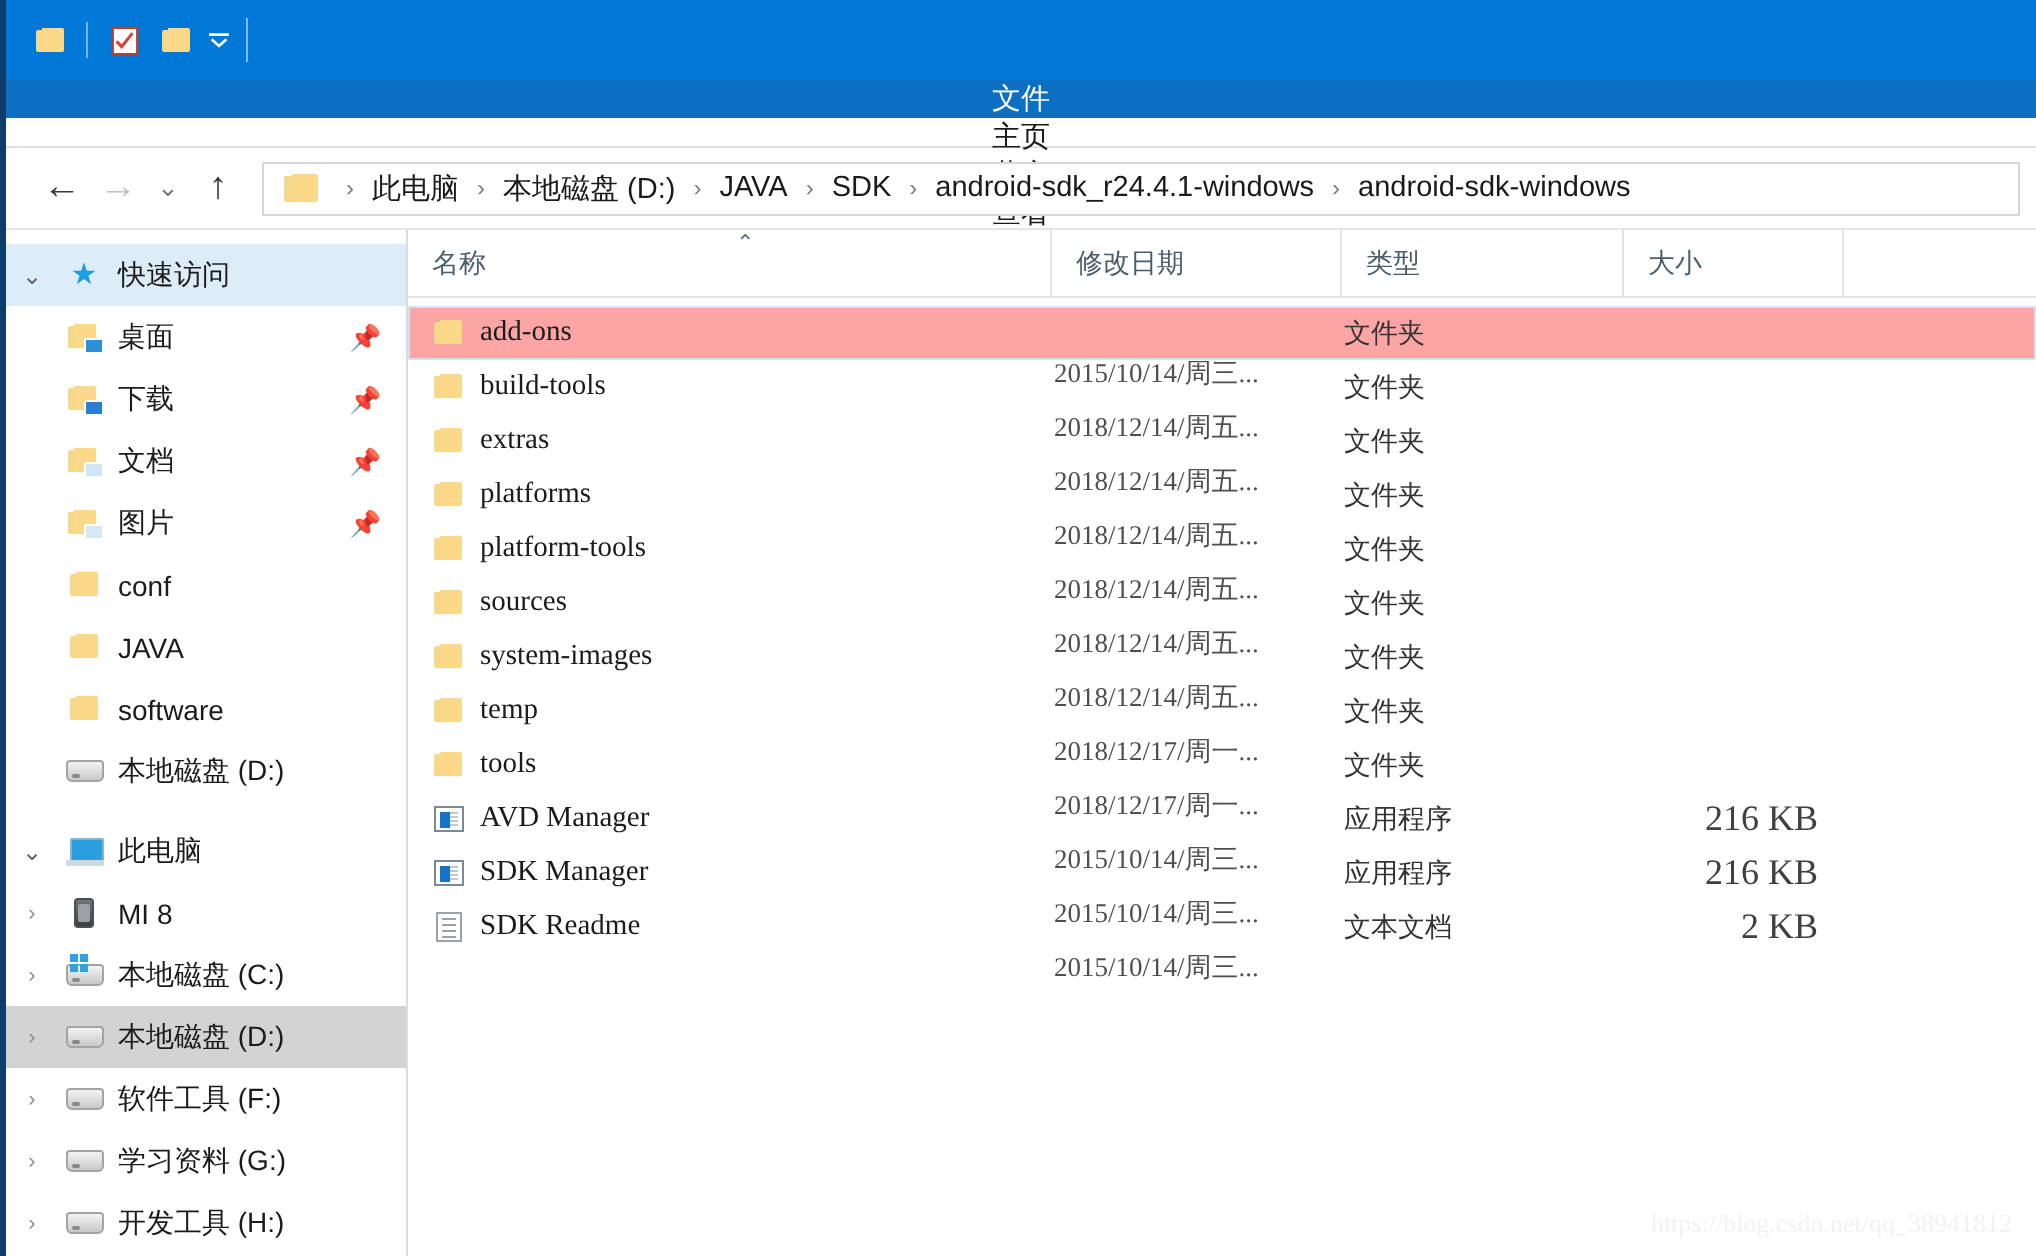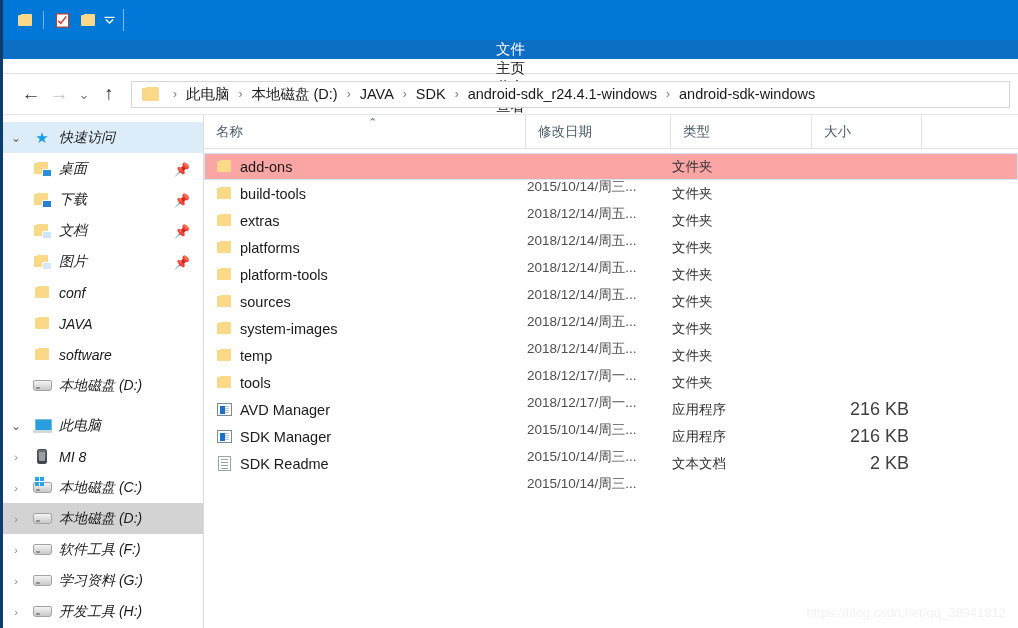--- a/index.html
+++ b/index.html
@@ -198,21 +198,21 @@
     color: #8b8b8b;
   }
   .twisty.open { color: #646464; font-size: 12px; }
   .nav-icon {
     width: 26px;
     flex: 0 0 26px;
     display: flex;
     align-items: center;
     justify-content: center;
   }
-  .nav-label { padding-left: 4px; font-style: italic; }
+  .nav-label { padding-left: 4px; }
   .pin {
     position: absolute;
     right: 12px;
     top: 50%;
     transform: translateY(-50%);
     color: #8c8c8c;
     font-size: 13px;
   }
 
   
@@ -265,20 +265,21 @@
     content:"";position:absolute;left:1px;top:1.5px;right:1px;height:9px;
     background:#9aa0a5;border-radius:1px;
   }
 
   
   .content {
     flex: 1 1 auto;
     background: #ffffff;
     position: relative;
     overflow: hidden;
+    font-family: Liberation Serif, serif;
   }
   .col-head {
     height: 34px;
     display: flex;
     align-items: stretch;
     border-bottom: 1px solid #e3e3e3;
     background: #ffffff;
     position: relative;
   }
   .col {

